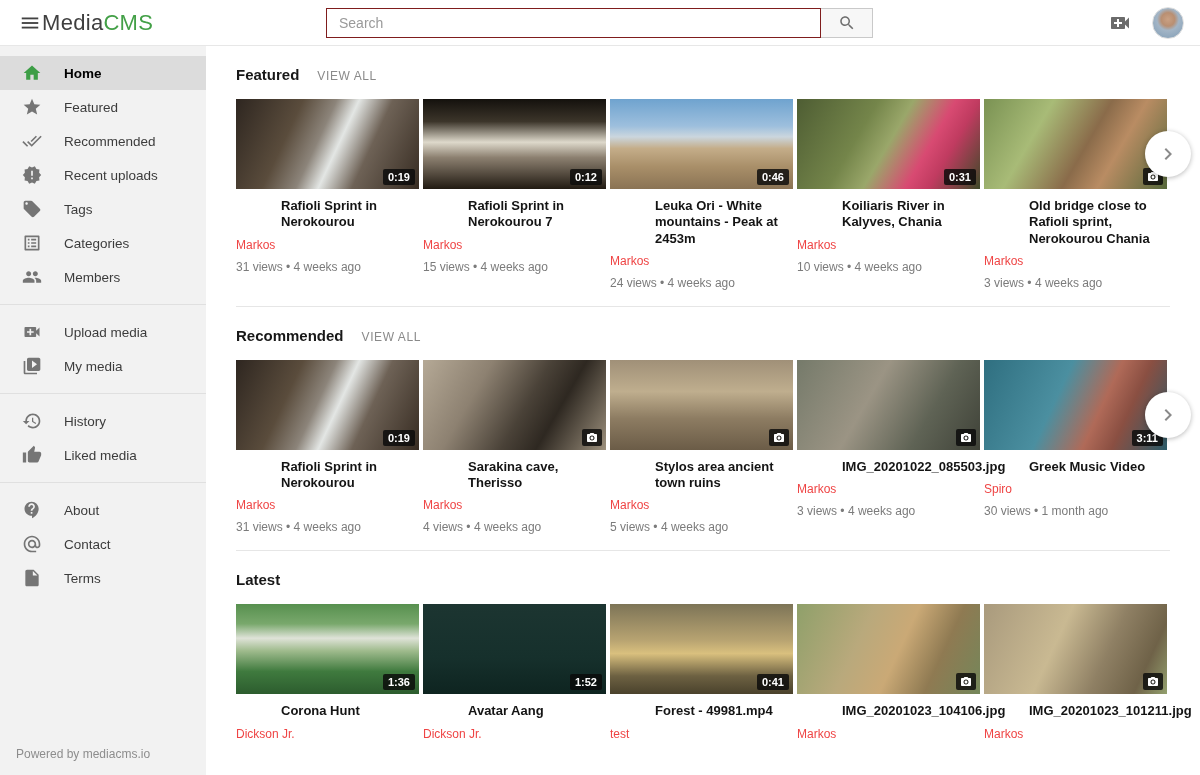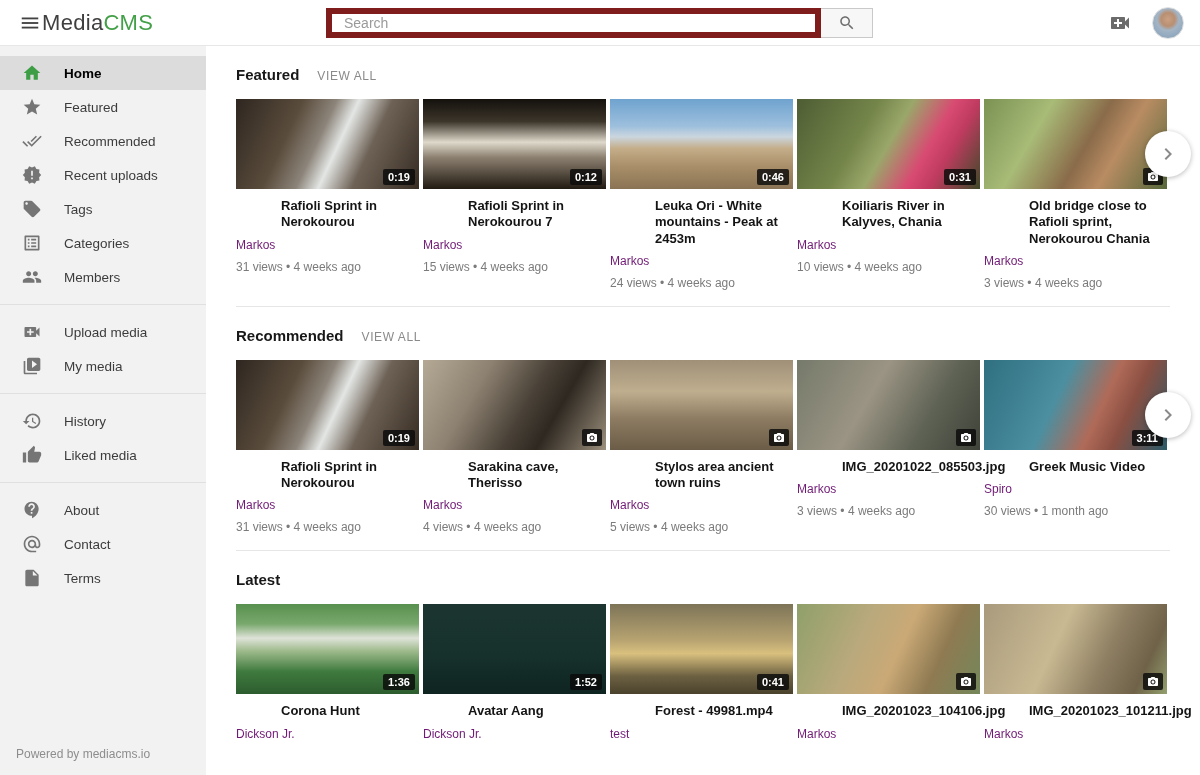--- a/index.html
+++ b/index.html
@@ -7,21 +7,21 @@
     font-family:"Liberation Sans", sans-serif; }
 
   
   .topbar { position:fixed; top:0; left:0; width:1200px; height:46px; background:#fff;
     border-bottom:1px solid #e7e7e7; display:flex; align-items:center; z-index:30; }
   .hamburger { margin-left:18px; width:24px; height:24px; display:flex; align-items:center;
     justify-content:center; cursor:pointer; }
   .logo { font-size:22px; color:#3f3f3f; letter-spacing:.3px; cursor:pointer; }
   .logo .accent { color:#43a047; }
   .search-wrap { position:absolute; left:326px; top:8px; display:flex; }
-  .search-input { width:495px; height:30px; border:6px solid #7f1d1d; padding:0 12px;
+  .search-input { width:495px; height:30px; border:1px solid #7f1d1d; padding:0 12px;
     font-size:14px; color:#333; outline:none; }
   .search-input::placeholder { color:#9a9a9a; }
   .search-btn { width:52px; height:30px; background:#f7f7f7; border:1px solid #c9c9c9;
     border-left:none; display:flex; align-items:center; justify-content:center; cursor:pointer; }
   .top-right { position:absolute; right:16px; top:0; height:46px; display:flex;
     align-items:center; gap:20px; }
   .upload-ico { cursor:pointer; display:flex; }
   .avatar { width:32px; height:32px; border-radius:50%; cursor:pointer; border:1px solid #e0e0e0;
     background: radial-gradient(circle at 50% 38%, #caa184 0%, #b98f72 28%, #a3b5c6 46%, #7f9cb5 100%); }
 
@@ -44,21 +44,21 @@
   .section-header { display:flex; align-items:baseline; padding-top:20px; margin-bottom:16px; }
   .section-title { font-size:15px; font-weight:bold; color:#181818; }
   .view-all { margin-left:18px; font-size:12px; color:#8a8a8a; letter-spacing:.6px; cursor:pointer; }
   .card-row { position:relative; display:flex; gap:4px; }
   .card { width:183px; flex:none; cursor:pointer; }
   .thumb { width:100%; height:90px; position:relative; background:#888;padding-left:48px; }
   .badge { position:absolute; right:4px; bottom:4px; background:rgba(10,10,10,.82); color:#fff;
     font-size:11px; font-weight:bold; padding:2px 5px; border-radius:2px; line-height:1.1; }
   .badge.photo { padding:3px 4px 2px; display:flex; }
   .card-title { margin-top:9px; font-size:13px; font-weight:bold; color:#141414; line-height:1.25;padding-left:45px; }
-  .card-author { margin-top:7px; font-size:12px; color:#701a75; }
+  .card-author { margin-top:7px; font-size:12px; color:#ef4444; }
   .card-meta { margin-top:8px; font-size:12px; color:#7b7b7b; }
   .section-divider { height:1px; background:#e6e6e6; margin-top:16px; }
   .row-arrow { position:absolute; right:-21px; top:32px; width:46px; height:46px; border-radius:50%;
     background:#fff; box-shadow:0 1px 5px rgba(0,0,0,.28); display:flex; align-items:center;
     justify-content:center; cursor:pointer; z-index:5; }
 </style>
 </head>
 <body>
 
 <div class="topbar">

